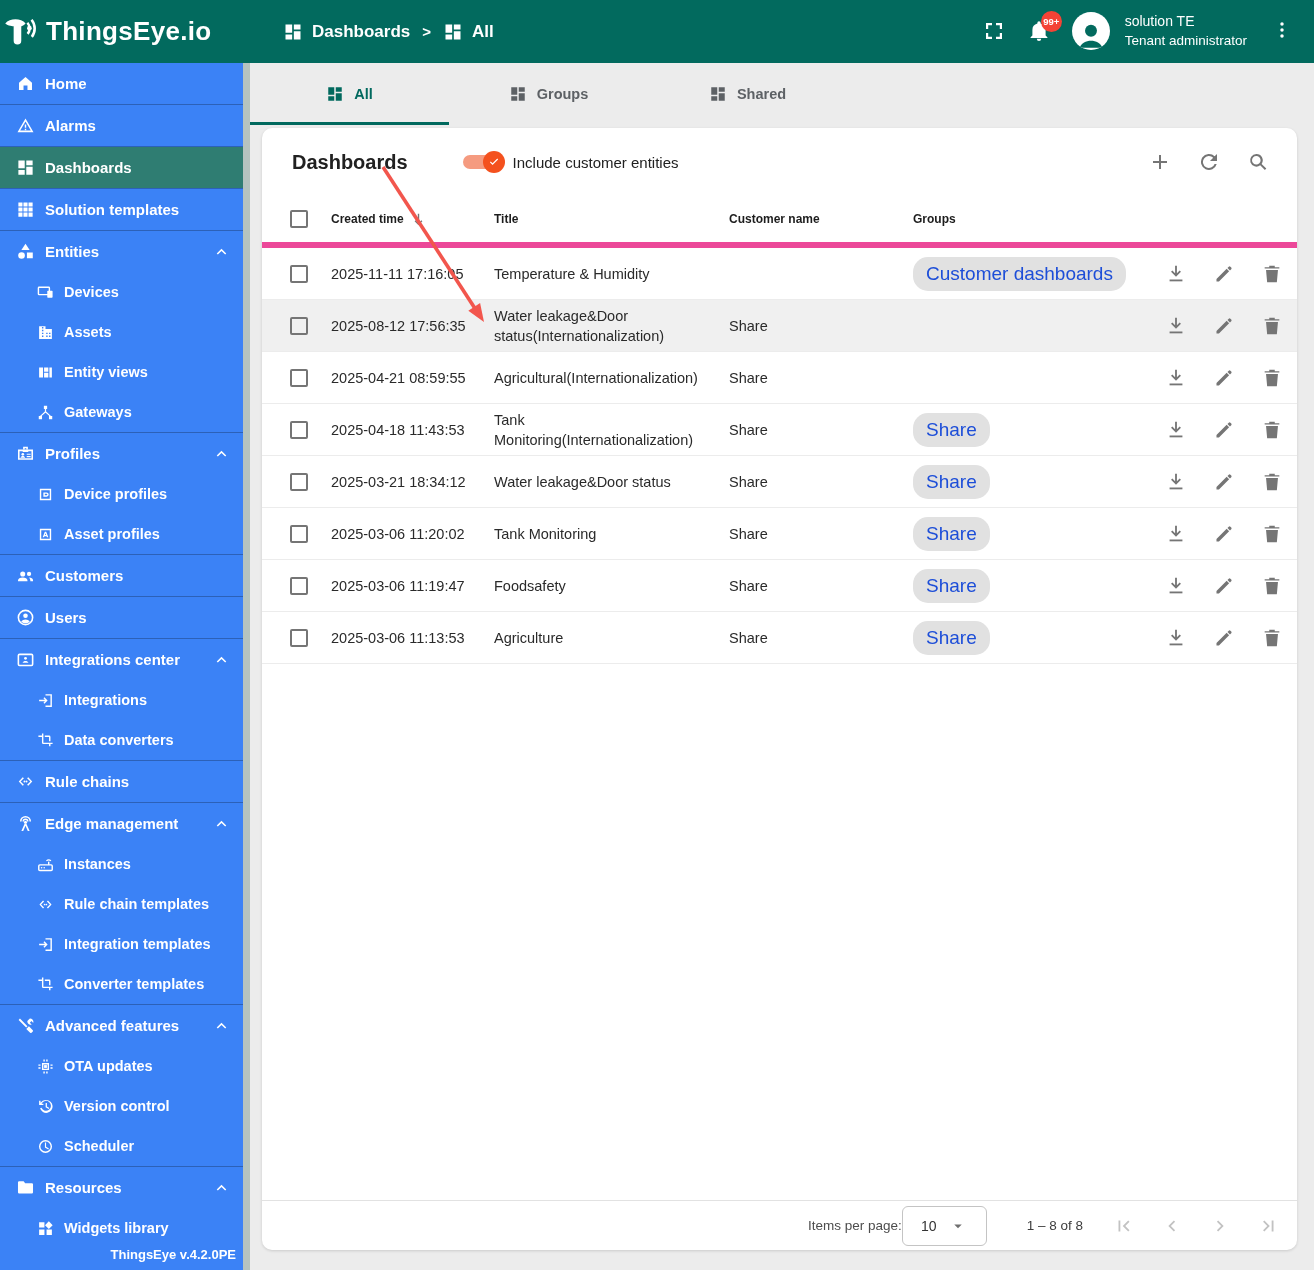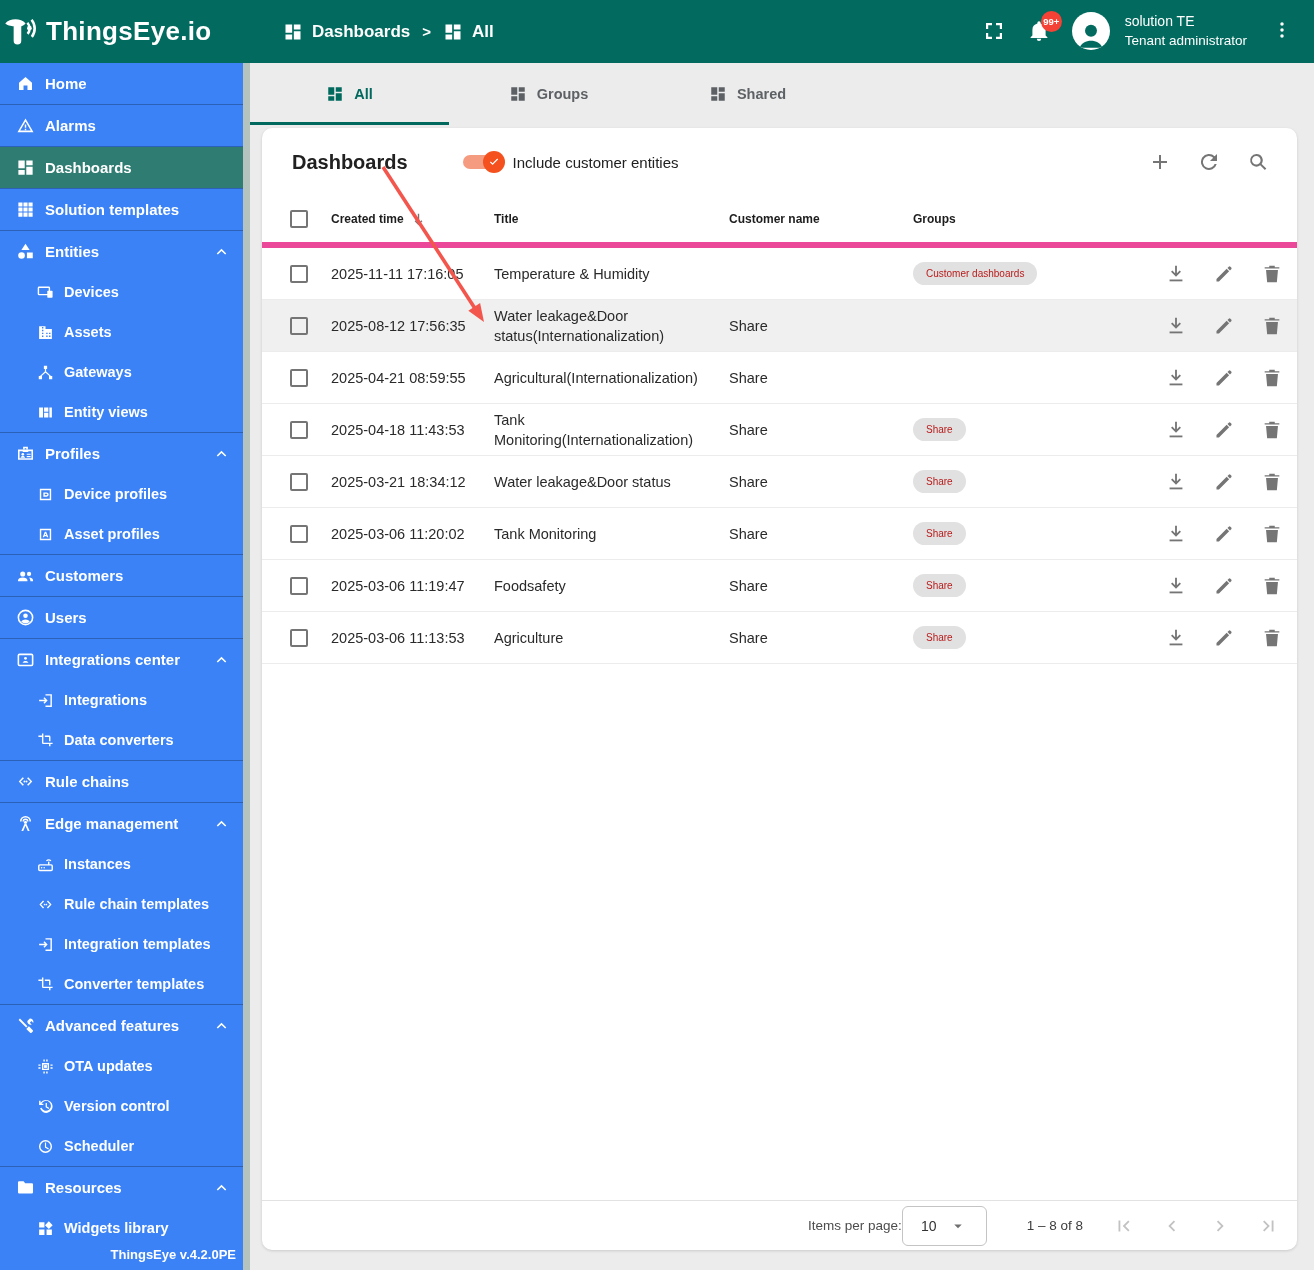--- a/index.html
+++ b/index.html
@@ -62,21 +62,21 @@
 
   .thead,.trow{display:grid;grid-template-columns:69px 163px 235px 184px 252px 1fr;align-items:center;flex:none}
   .thead{height:52px;border-bottom:6px solid #ec4899;font-size:12px;font-weight:700;color:#1d1d1d}
   .trow{height:52px;border-bottom:1px solid #ececec;font-size:14.5px;color:#2a2a2a}
   .trow.highlighted{background:#f0f0f0}
   .cb-cell{padding-left:28px}
   .checkbox{width:18px;height:18px;border:2px solid #757575;border-radius:2px;background:transparent;cursor:pointer}
   .col-sort{display:flex;align-items:center;gap:6px;cursor:pointer}
   .sort-icon{width:17px;height:17px;color:#757575}
   .cell-title{line-height:20px;padding-right:20px}
-  .chip{display:inline-block;background:#e1e1e1;color:#b91c1c;font-size:10px;border-radius:15px;padding:6px 13px;cursor:pointer}
+  .chip{display:inline-block;background:#e1e1e1;color:#1d4ed8;font-size:19px;border-radius:15px;padding:6px 13px;cursor:pointer}
   .actions-cell{display:flex;gap:26px;align-items:center}
   .act-btn{width:22px;height:22px;color:#757575;border:none;background:none;cursor:pointer;padding:0}
 
   .table-spacer{flex:1}
   .card-footer{flex:none;height:50px;border-top:1px solid #e2e2e2;display:flex;align-items:center;justify-content:flex-end;color:#4d4d4d;font-size:13.5px;padding-right:18px}
   .ipp-label{}
   .ipp-select{width:85px;height:40px;border:1px solid #c4c4c4;border-radius:6px;display:flex;align-items:center;justify-content:center;gap:13px;cursor:pointer;margin-right:40px;background:#fff}
   .ipp-value{font-size:14px;color:#333}
   .dd-icon{width:18px;height:18px;color:#6f6f6f}
   .range-label{margin-right:30px;color:#3d3d3d}
@@ -216,35 +216,35 @@
         <span class="icon ">
           <svg viewBox="0 0 24 24">
             <path d="M3 21V3h9v4h9v14zm4-2.8h2v-2H7zm0-4h2v-2H7zm0-4h2v-2H7zm0-4h2v-2H7zm6 12h2v-2h-2zm0-4h2v-2h-2zm4 4h2v-2h-2zm0-4h2v-2h-2z" fill-rule="evenodd"></path>
           </svg>
         </span>
         <span>Assets</span>
       </div>
       <div class="sb-item sub ">
         <span class="icon ">
           <svg viewBox="0 0 24 24">
+            <path d="M3 5h5.5v14H3zM10 5h6v6h-6zM17.5 5H21v14h-3.5zM10 12.5h6V19h-6z"></path>
+          </svg>
+        </span>
+        <span>Entity views</span>
+      </div>
+      <div class="sb-item sub ">
+        <span class="icon ">
+          <svg viewBox="0 0 24 24">
             <rect x="9.7" y="2.5" width="4.6" height="4.6"></rect>
             <rect x="2.5" y="16.9" width="4.6" height="4.6"></rect>
             <rect x="16.9" y="16.9" width="4.6" height="4.6"></rect>
             <path d="M12 7v4M12 11l-7.2 6.5M12 11l7.2 6.5" stroke="currentColor" stroke-width="1.7" fill="none"></path>
           </svg>
         </span>
         <span>Gateways</span>
-      </div>
-      <div class="sb-item sub ">
-        <span class="icon ">
-          <svg viewBox="0 0 24 24">
-            <path d="M3 5h5.5v14H3zM10 5h6v6h-6zM17.5 5H21v14h-3.5zM10 12.5h6V19h-6z"></path>
-          </svg>
-        </span>
-        <span>Entity views</span>
       </div>
       <div class="sb-divider"></div>
       <div class="sb-item  ">
         <span class="icon ">
           <svg viewBox="0 0 24 24">
             <path d="M9 3.5h6V7h-2V5.5h-2V7H9z"></path>
             <path d="M2.5 7h19v13h-19zm2 2v9h15V9h-4v1h-7V9z" fill-rule="evenodd"></path>
             <circle cx="8.6" cy="13" r="1.7"></circle>
             <path d="M5.7 17.3c.3-1.5 1.5-2.2 2.9-2.2s2.6.7 2.9 2.2z"></path>
             <path d="M13.5 12.3h5v1.4h-5zM13.5 15.2h5v1.4h-5z"></path>

